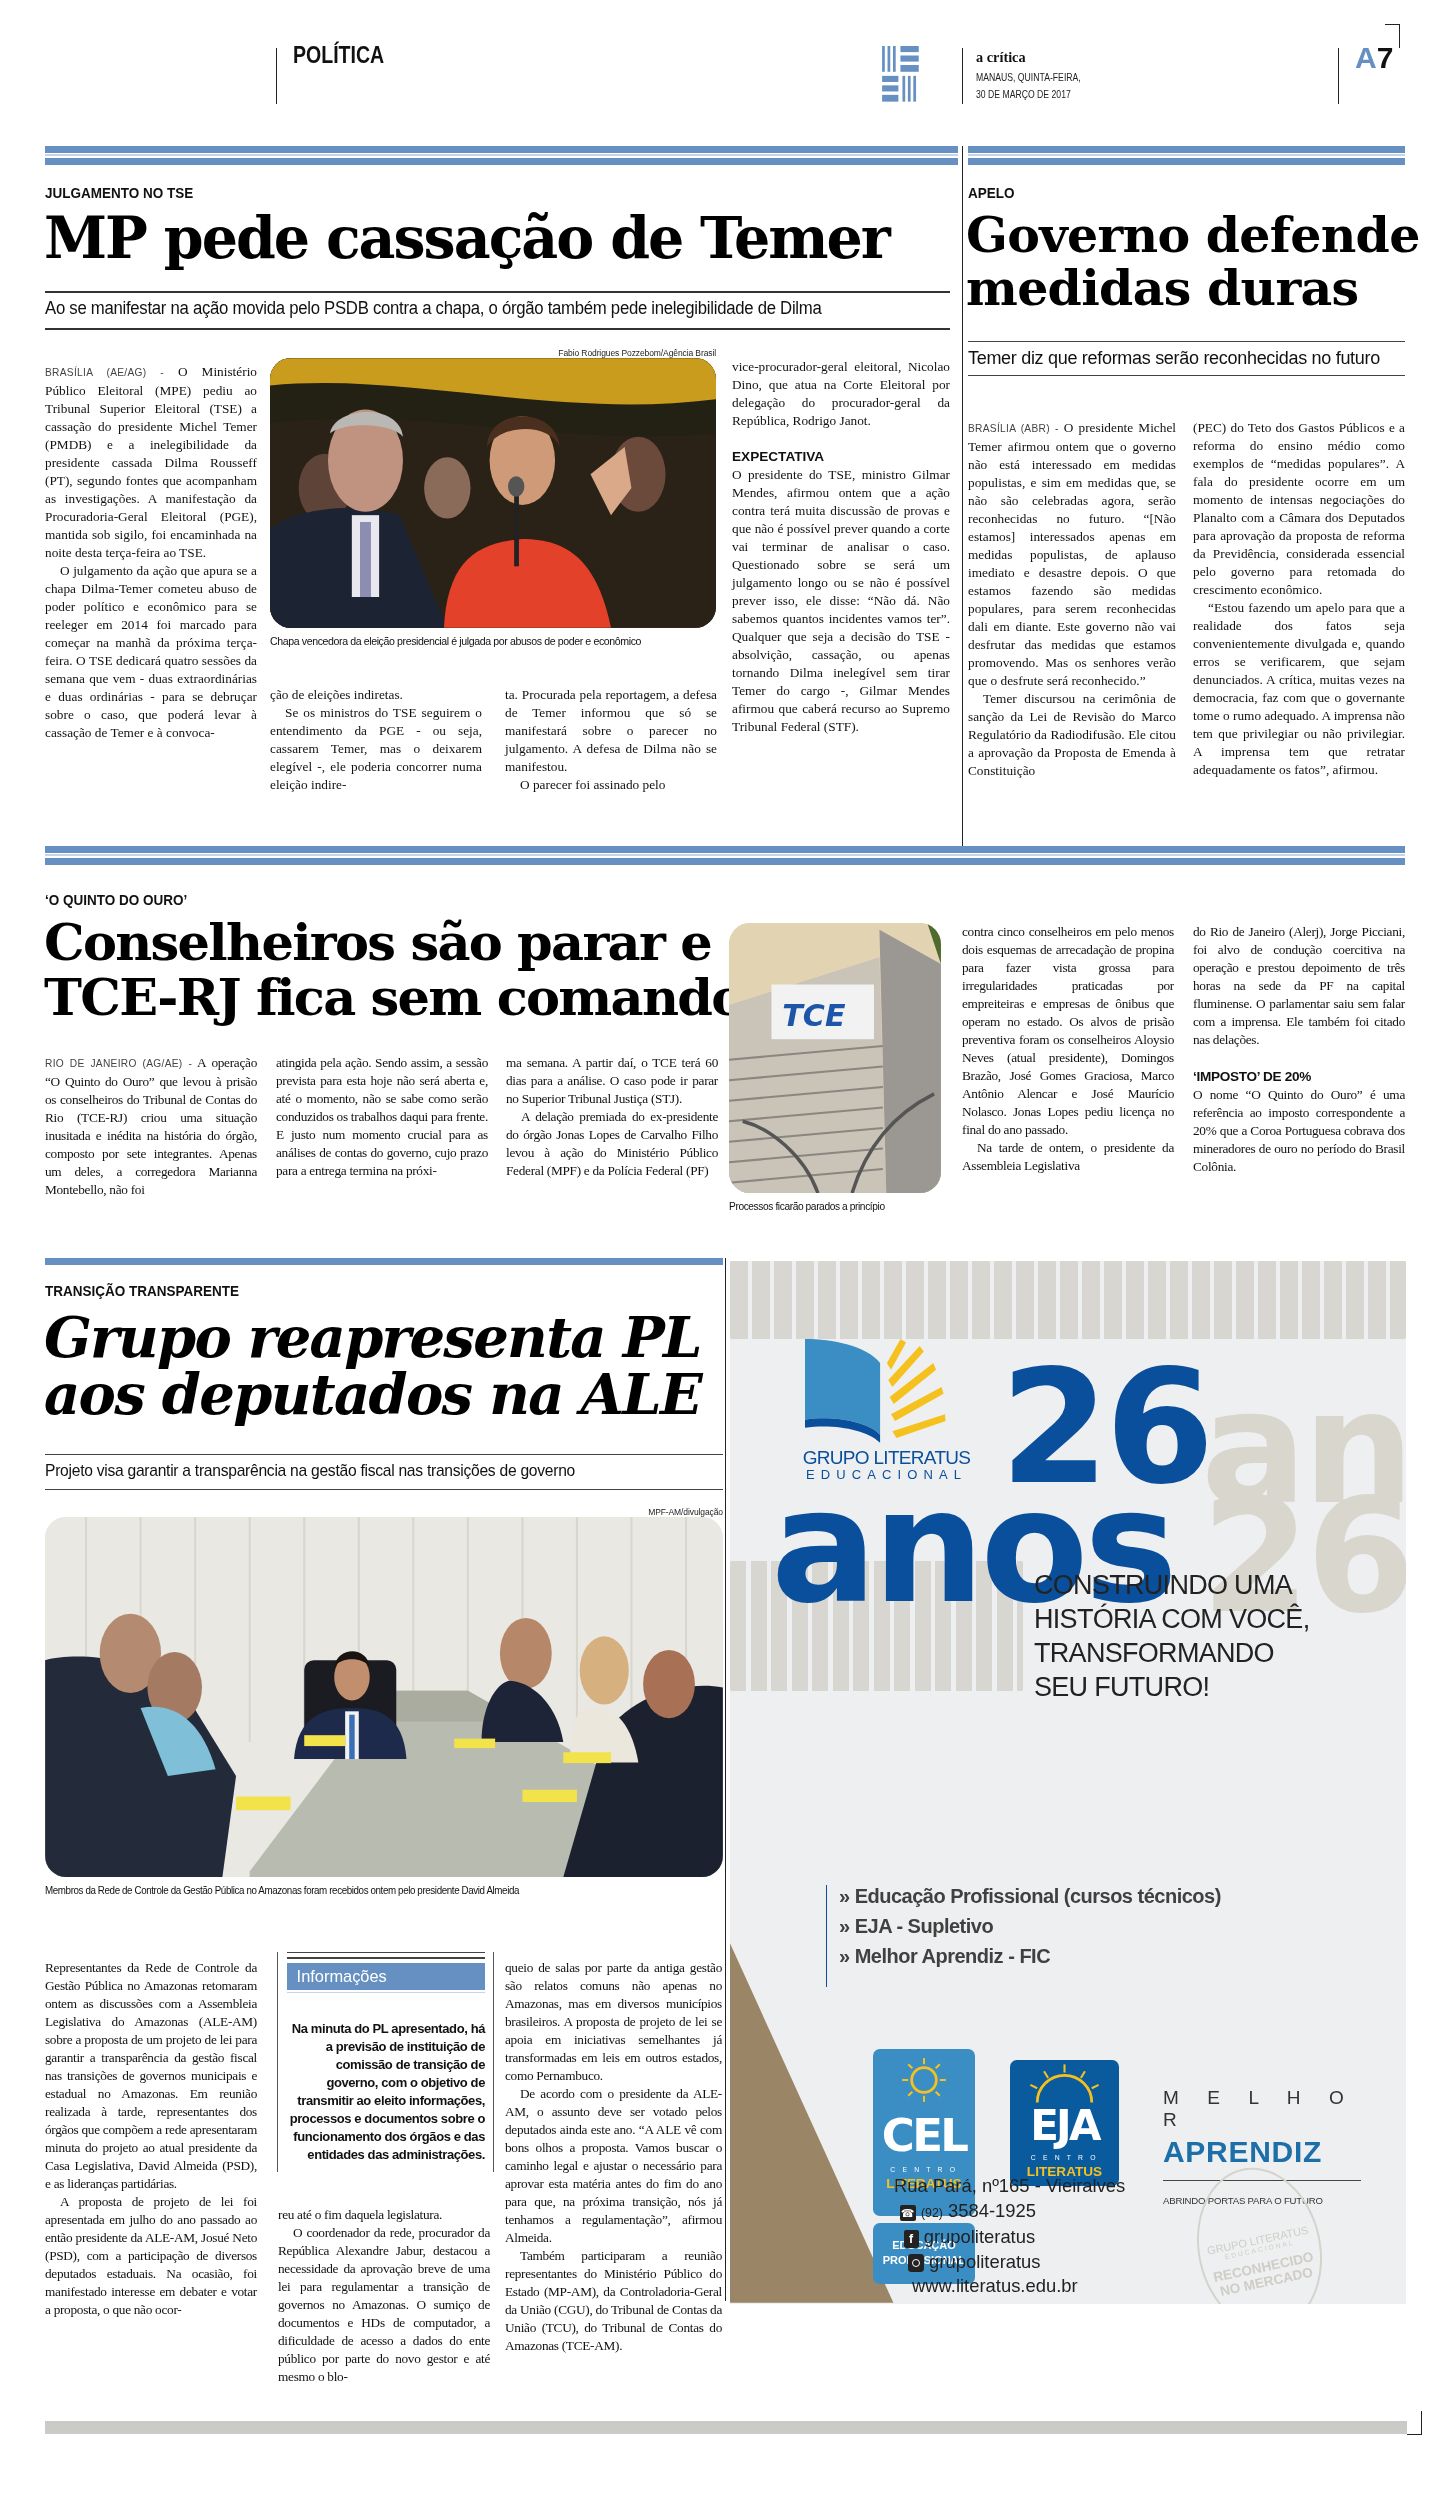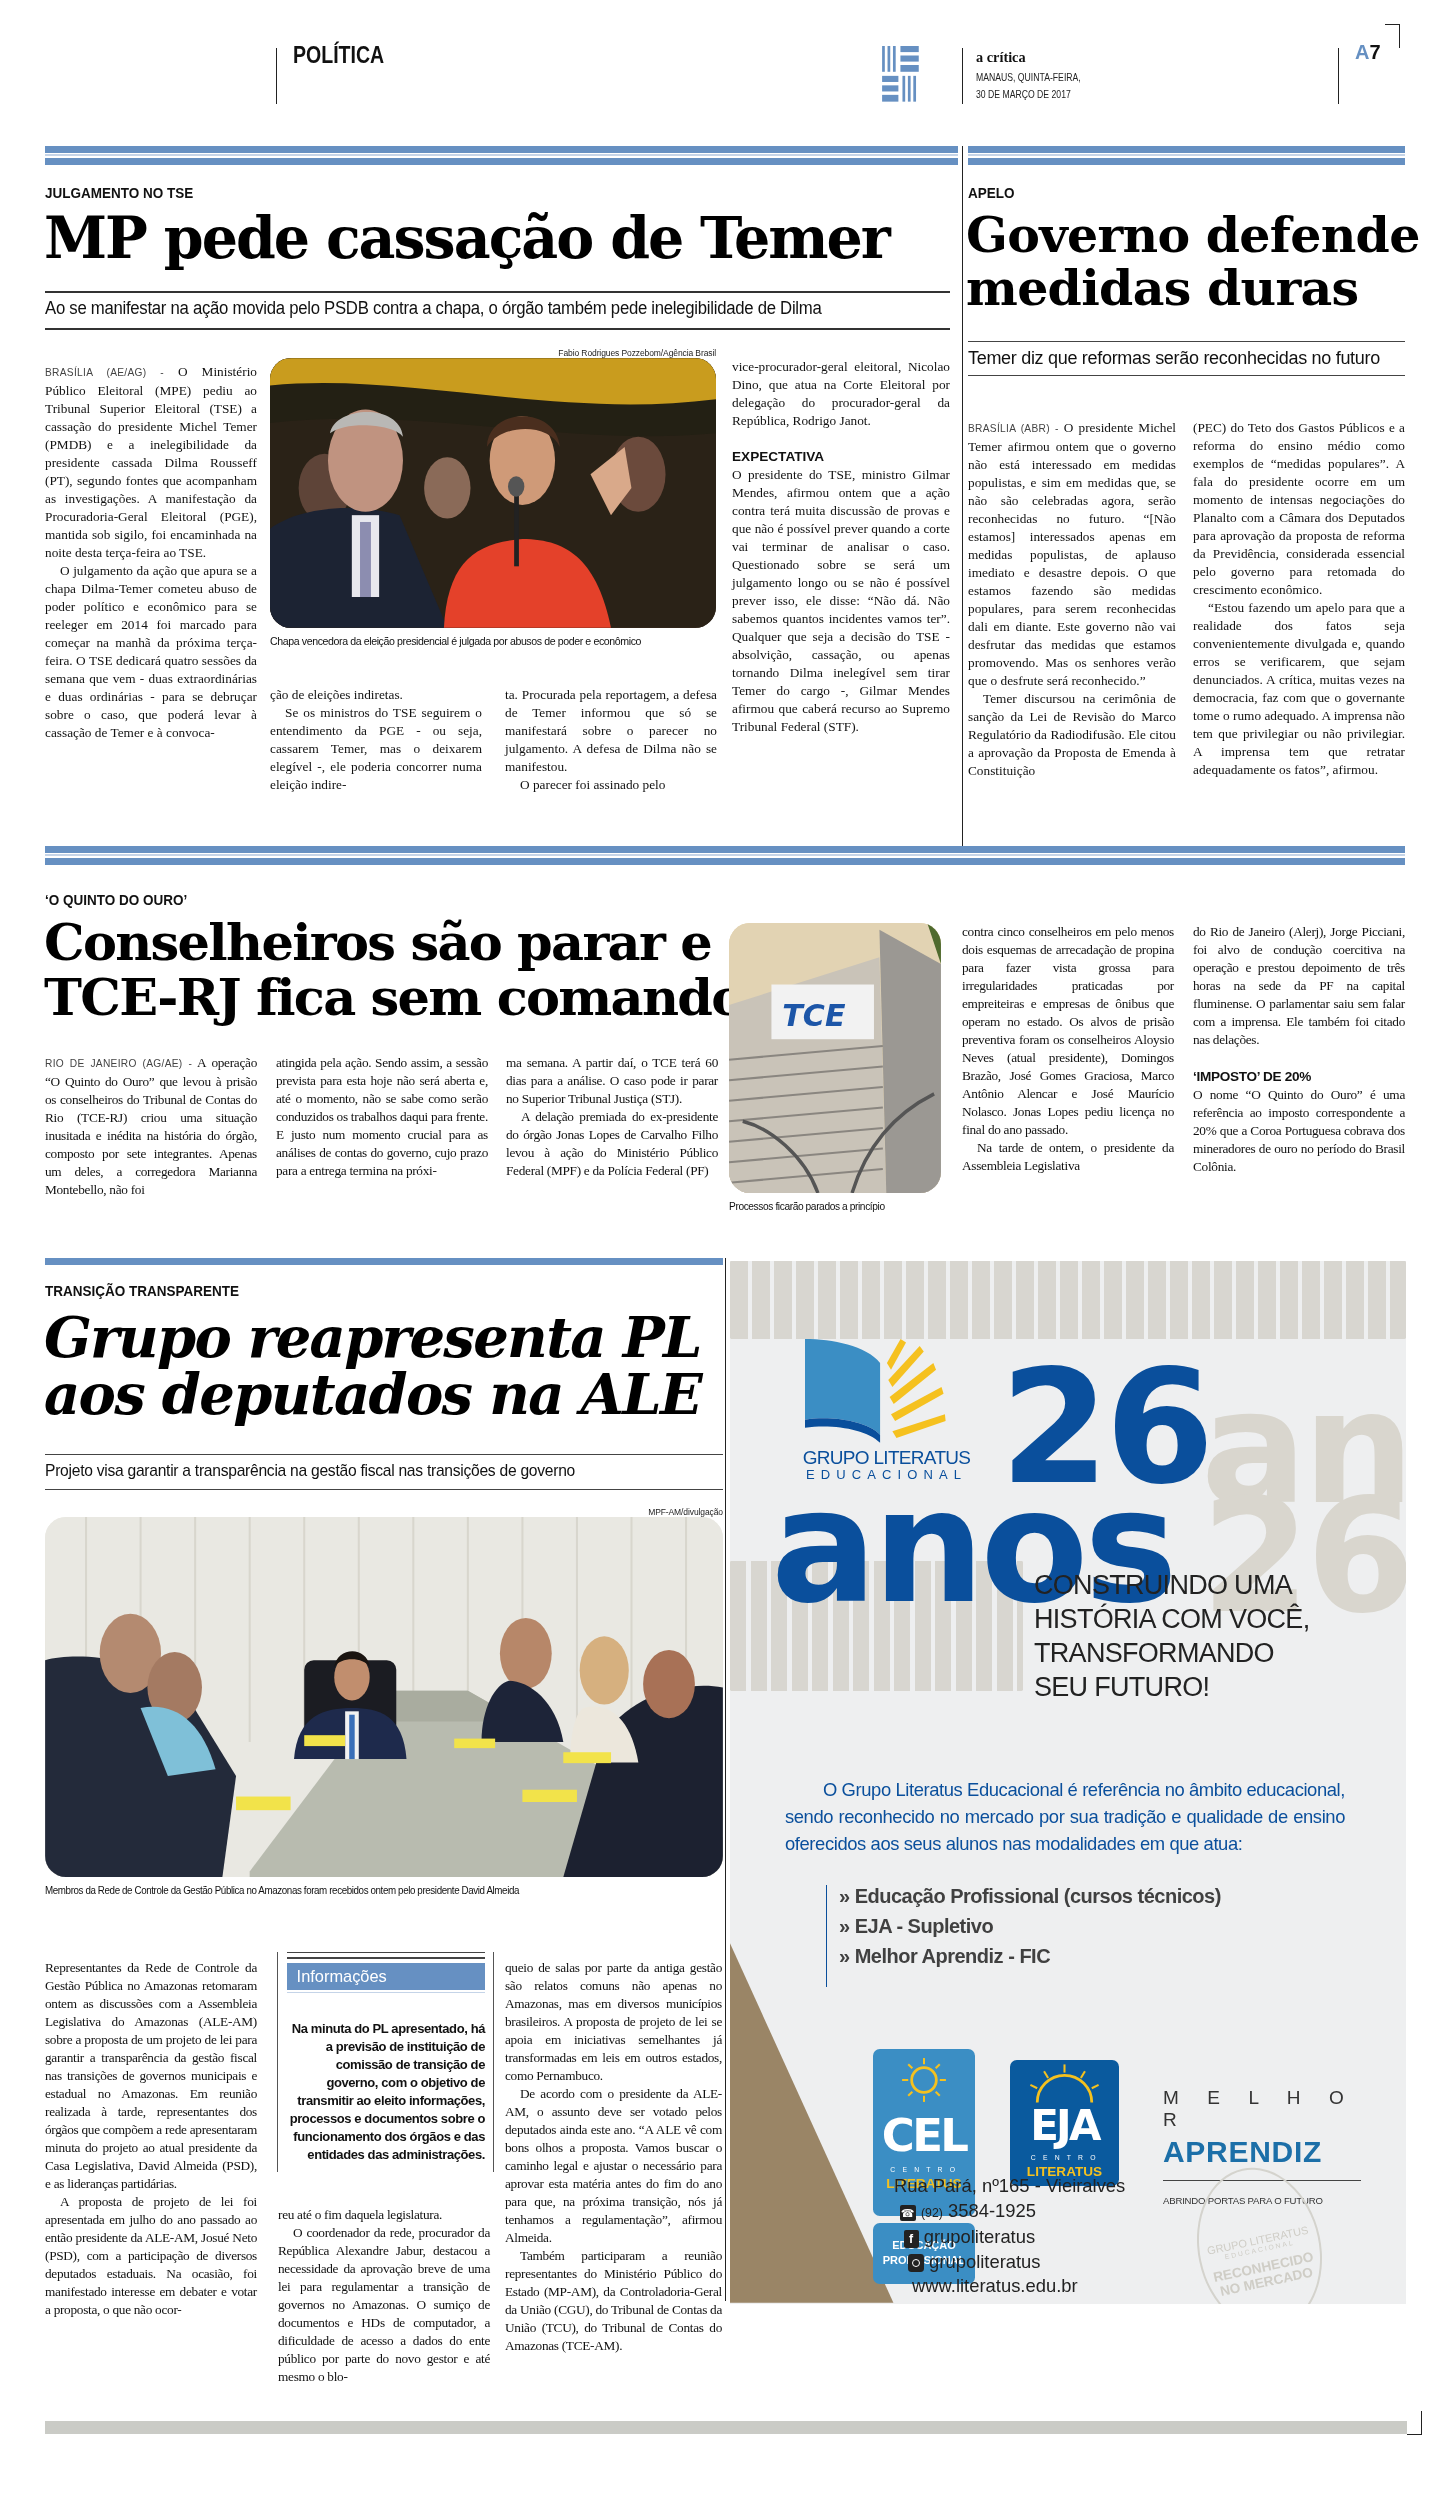--- a/index.html
+++ b/index.html
@@ -6,21 +6,21 @@
   html, body { width: 1449px; height: 2512px; background: #ffffff; overflow: hidden; }
   body { position: relative; font-family: "DejaVu Serif", serif; color: #111; }
   .abs { position: absolute; }
 
   
   .section-name { left: 293px; top: 42px; font-family: "Liberation Sans", sans-serif; font-weight: bold; font-size: 23px; letter-spacing: 0px; transform: scaleX(0.85); transform-origin: left; }
   .vline { background: #222; width: 1.4px; }
   .logo-grid { left: 882px; top: 46px; width: 45px; height: 57px; }
   .brand { left: 976px; top: 49px; font-family: "Liberation Serif", serif; font-weight: bold; font-size: 14.3px; }
   .dateline { left: 976px; font-family: "Liberation Sans", sans-serif; font-size: 10.2px; color: #222; transform: scaleX(0.85); transform-origin: left; }
-  .pagenum { left: 1355px; top: 41px; font-family: "Liberation Sans", sans-serif; font-weight: bold; font-size: 20px; }
+  .pagenum { left: 1355px; top: 41px; font-family: "Liberation Sans", sans-serif; font-weight: bold; font-size: 30px; }
   .pagenum .a { color: #6690c2; }
   .cropmark { border-top: 1.4px solid #222; border-right: 1.4px solid #222; }
 
   
   .band { background: #6690c2; height: 6.8px; }
   .band-thin { background: #c5d4e8; height: 2px; }
 
   .kicker { font-family: "Liberation Sans", sans-serif; font-weight: bold; font-size: 15px; letter-spacing: 0px; transform: scaleX(0.9); transform-origin: left; }
   .headline { font-family: "DejaVu Serif", serif; font-weight: bold; line-height: 1.0; letter-spacing: -2px; color: #000; }
   .deck { font-family: "Liberation Sans", sans-serif; font-size: 18.4px; color: #111; white-space: nowrap; letter-spacing: -0.3px; }
@@ -338,21 +338,20 @@
   <div class="abs ad-big ad-blue" style="left:270px; top:96px; font-size:157px;">26</div>
   <div class="abs ad-big ad-blue" style="left:41px; top:215px; font-size:157px;">anos</div>
 
   <div class="abs ad-tagline" style="left:304px; top:307px;">
     <div>CONSTRUINDO UMA</div>
     <div>HISTÓRIA COM VOCÊ,</div>
     <div>TRANSFORMANDO</div>
     <div>SEU FUTURO!</div>
   </div>
 
-  <div class="abs ad-body" style="left:55px; top:515px; width:560px; text-indent:38px;">O Grupo Literatus Educacional é referência no âmbito educacional, sendo reconhecido no mercado por sua tradição e qualidade de ensino oferecidos aos seus alunos nas modalidades em que atua:</div>
 
   <div class="abs" style="left:96px; top:624px; width:1.4px; height:102px; background:#0a4f9c;"></div>
   <div class="abs ad-bullet" style="left:109px; top:620px;">
     <div>» Educação Profissional (cursos técnicos)</div>
     <div>» EJA - Supletivo</div>
     <div>» Melhor Aprendiz - FIC</div>
   </div>
 
   <div class="abs" style="left:143px; top:788px; width:102px; height:235px;">
     <div style="position:absolute; left:0; top:0; width:102px; height:167px; background:#3b8ec4; border-radius:6.8px;"></div>

